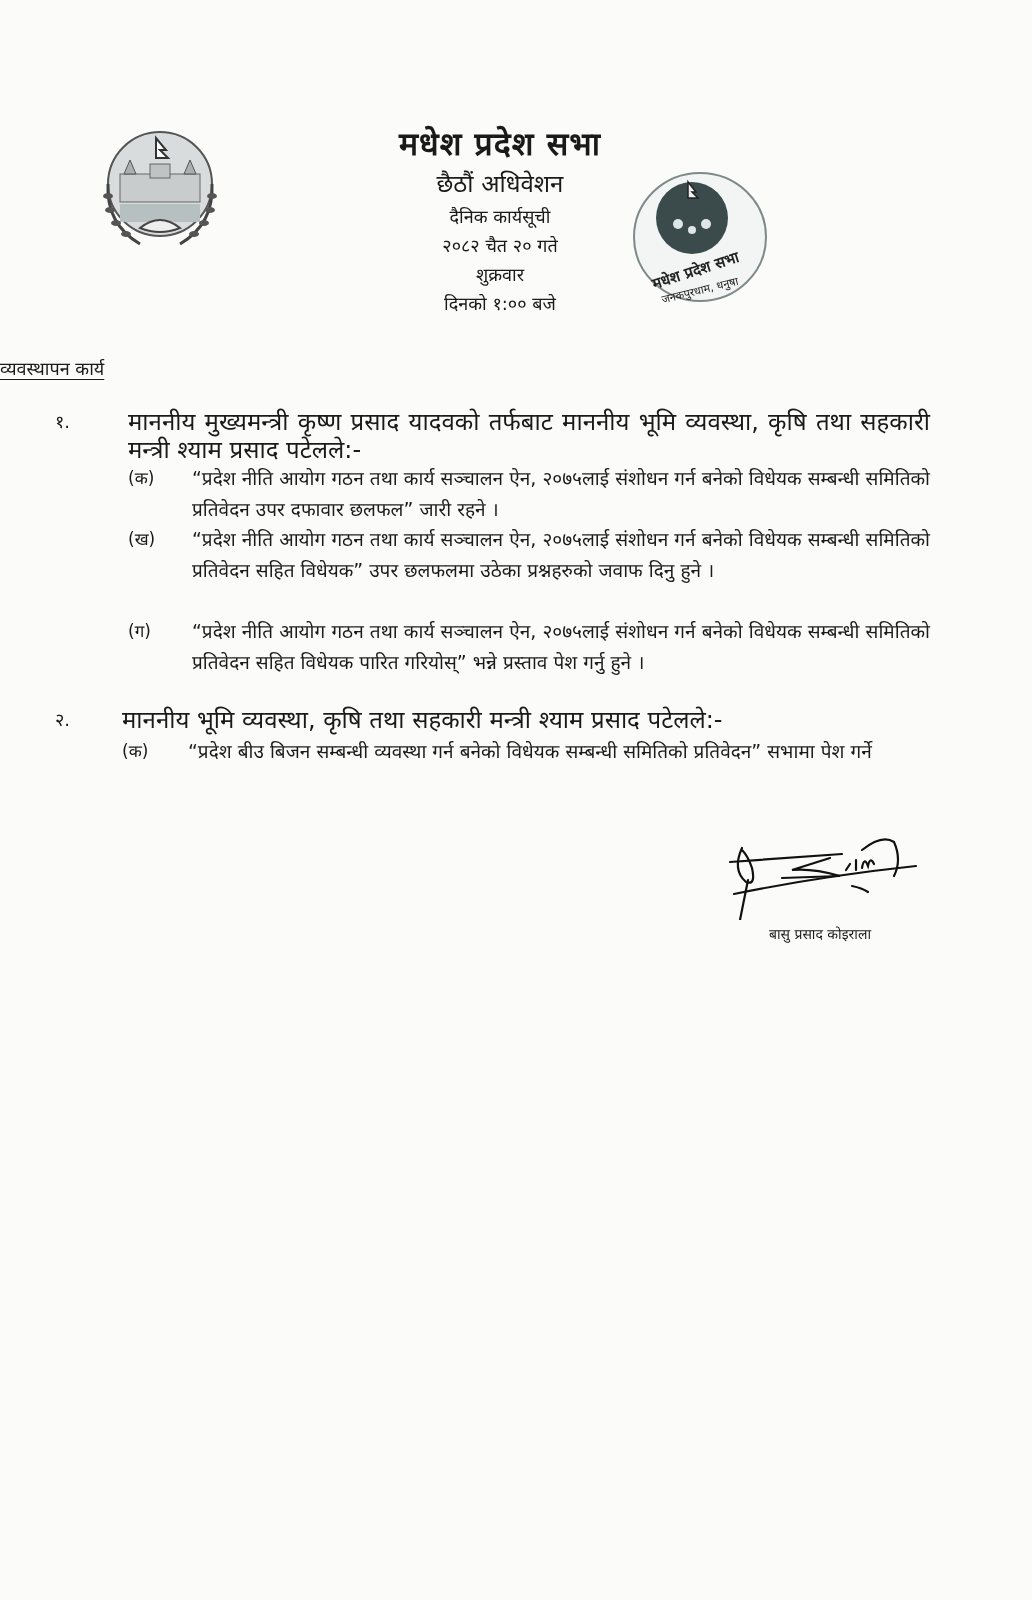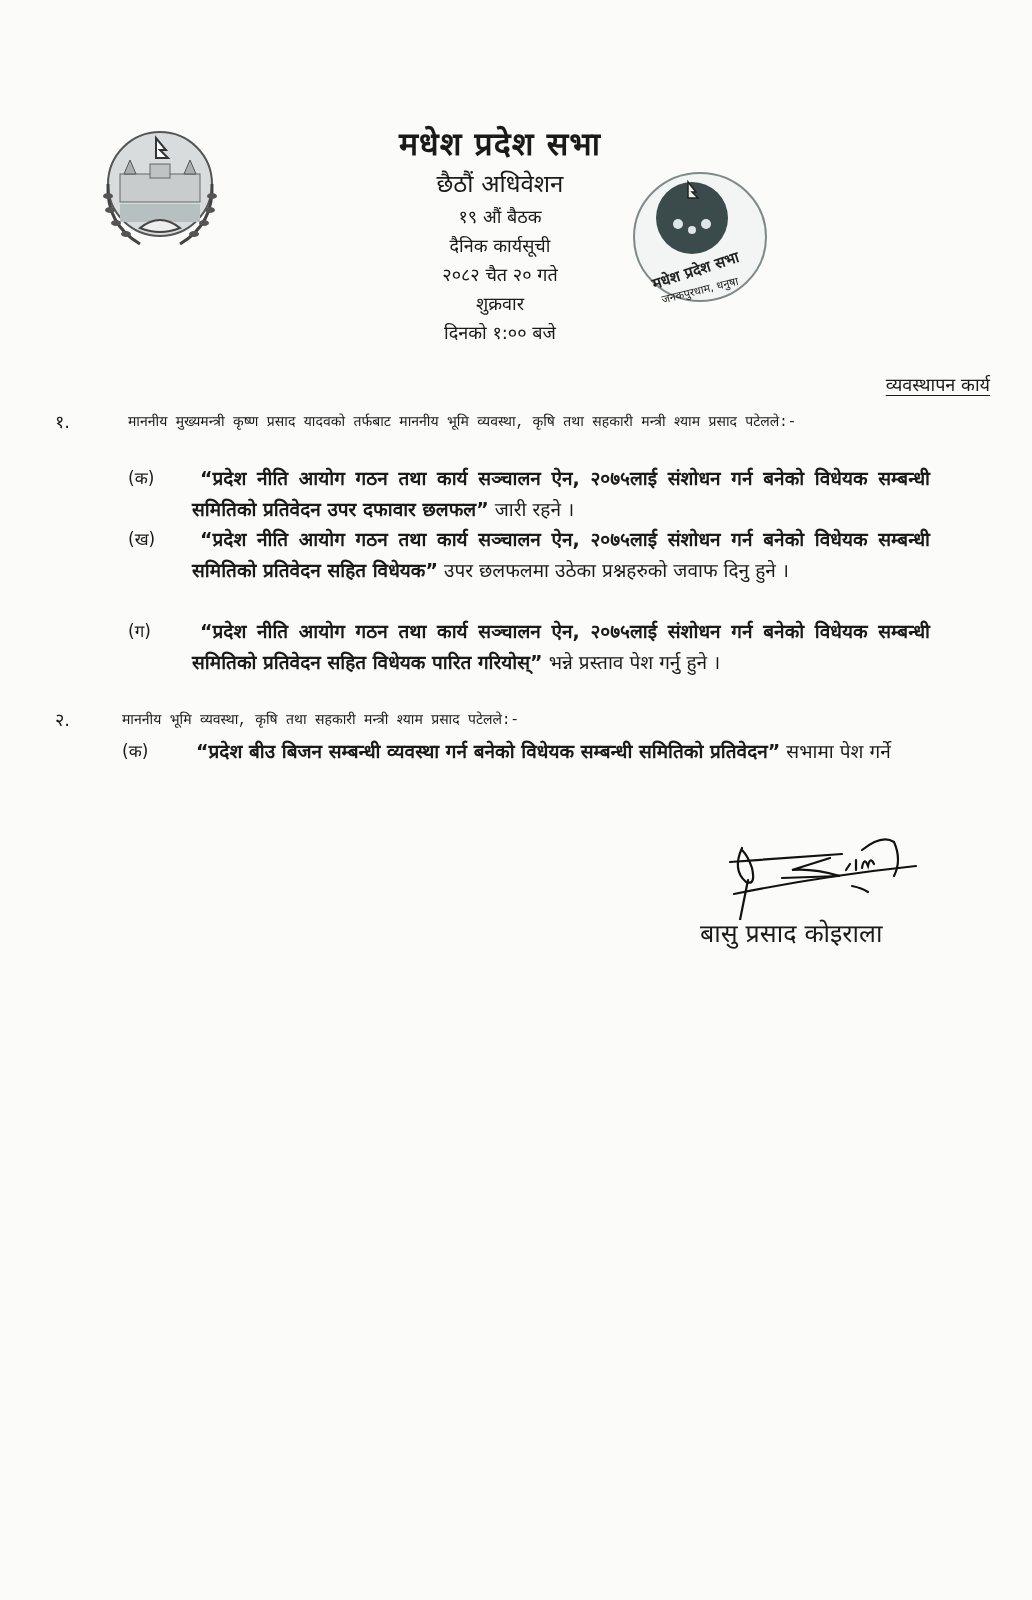--- a/index.html
+++ b/index.html
@@ -18,43 +18,42 @@
     .emblem-right {
       position: absolute; left: 630px; top: 168px; width: 140px; height: 138px;
     }
     .header {
       position: absolute; left: 300px; top: 122px; width: 400px; text-align: center;
     }
     .h-title { font-size: 32px; font-weight: bold; line-height: 44px; letter-spacing: 1px; }
     .h-session { font-size: 24px; font-weight: normal; line-height: 36px; }
     .h-line { font-size: 18px; line-height: 29px; }
     .section-heading {
-      position: absolute; left: 0; width: 990px; top: 372px; text-align: right;
+      position: absolute; left: 0; width: 990px; top: 356px; text-align: left;
       font-size: 18px; text-decoration: underline; text-underline-offset: 4px;
     }
     .item { position: absolute; left: 0; width: 1032px; }
     .item-num { position: absolute; left: 55px; font-size: 18px; line-height: 28px; }
     .item-text {
-      position: absolute; left: 128px; width: 802px; font-size: 14px; line-height: 28px;
+      position: absolute; left: 128px; width: 802px; font-size: 24px; line-height: 28px;
       text-align: justify;
-      font-family: Liberation Mono, monospace;
     }
     .sub { position: absolute; left: 0; width: 1032px; }
     .sub-label { position: absolute; left: 128px; font-size: 17px; line-height: 30px; }
     .sub-text {
       position: absolute; left: 192px; width: 738px; font-size: 19px; line-height: 31px;
       text-align: justify; text-align-last: left;
     }
-    .sub-text b { font-weight: bold; margin-left: 8px; }
+    .sub-text b { font-weight: normal; }
     .signature {
       position: absolute; left: 722px; top: 820px; width: 200px; height: 100px;
     }
     .signer {
-      position: absolute; left: 700px; top: 918px; width: 240px; 
-      font-size: 25px; line-height: 32px;
+      position: absolute; left: 700px; top: 918px; width: 240px; text-align: center;
+      font-size: 14px; line-height: 32px;
     }
   </style>
 </head>
 <body>
 
 <div class="page">
 
   <svg class="emblem-left" viewBox="0 0 128 128">
     <circle cx="64" cy="60" r="52" fill="#d9dcdc" stroke="#555" stroke-width="2"></circle>
     <path d="M60 14 L60 34 L72 34 L64 26 L70 26 Z" fill="#fff" stroke="#333" stroke-width="2"></path>
@@ -75,21 +74,20 @@
       <ellipse cx="116" cy="72" rx="5" ry="3"></ellipse>
         <ellipse cx="114" cy="86" rx="5" ry="3"></ellipse>
       <ellipse cx="108" cy="99" rx="5" ry="3"></ellipse>
         <ellipse cx="98" cy="110" rx="5" ry="3"></ellipse>
     </g>
   </svg>
 
   <div class="header">
     <div class="h-title">मधेश प्रदेश सभा</div>
     <div class="h-session">छैठौं अधिवेशन</div>
-    <div class="h-line">१९ औं बैठक</div>
     <div class="h-line">दैनिक कार्यसूची</div>
     <div class="h-line">२०८२ चैत २० गते</div>
     <div class="h-line">शुक्रवार</div>
     <div class="h-line">दिनको १:०० बजे</div>
   </div>
 
   <svg class="emblem-right" viewBox="0 0 140 138">
     <ellipse cx="70" cy="69" rx="66" ry="64" fill="#f3f5f5" stroke="#7e8a8a" stroke-width="2"></ellipse>
     <circle cx="62" cy="50" r="36" fill="#3b4b4b"></circle>
     <path d="M58 14 L58 30 L68 30 L62 24 L66 24 Z" fill="#eee" stroke="#222" stroke-width="1.5"></path>

